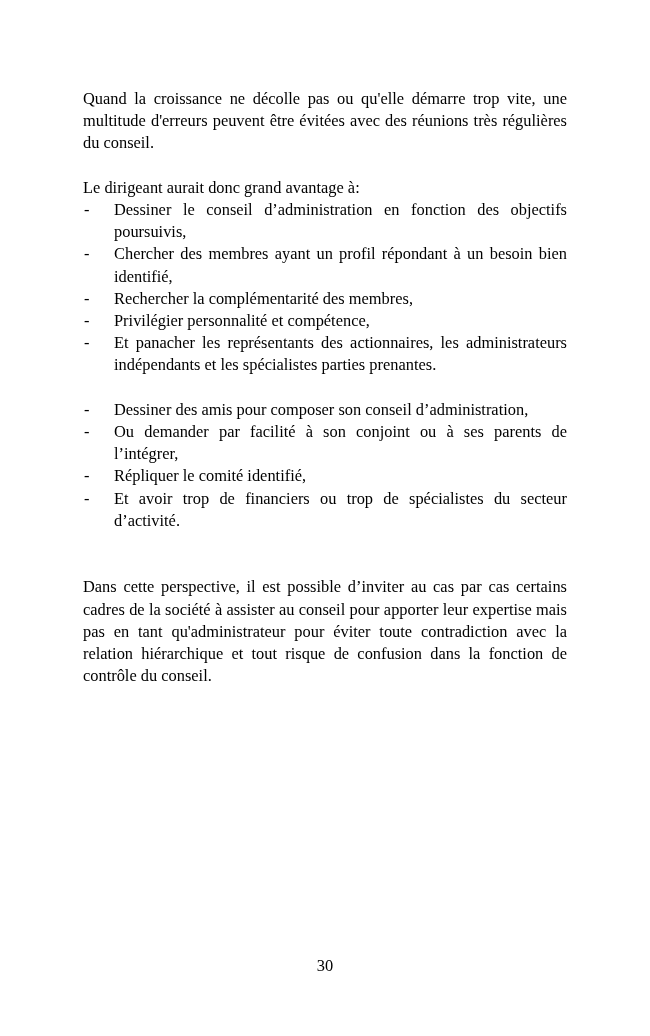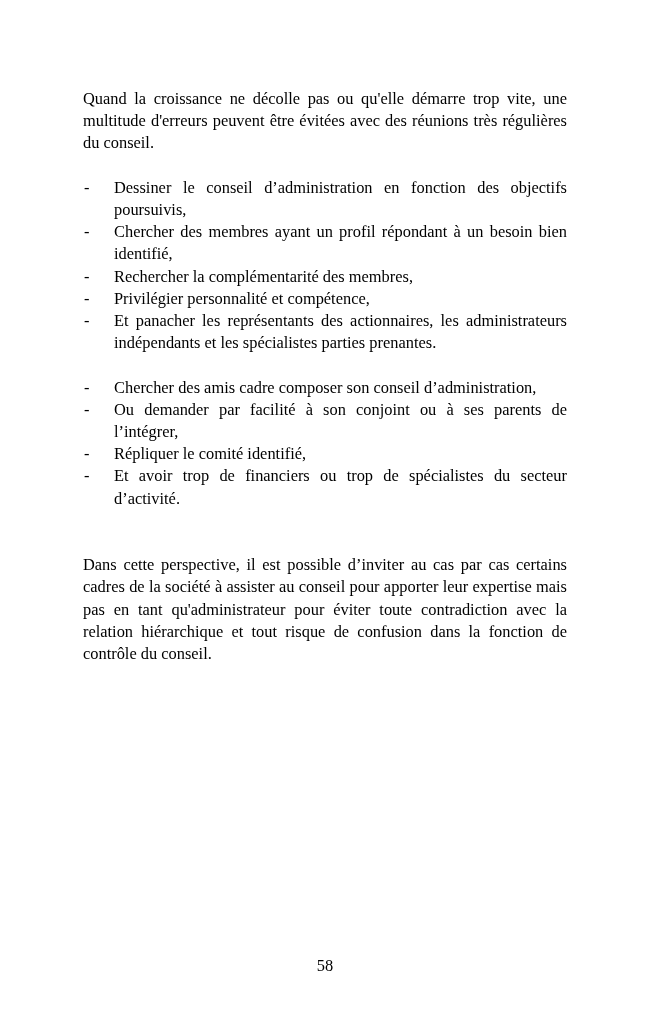--- a/index.html
+++ b/index.html
@@ -76,20 +76,21 @@
 <body>
 
 <div class="page">
 
   <div class="content">
 
     <p class="para">Quand la croissance ne décolle pas ou qu'elle démarre trop vite, une multitude d'erreurs peuvent être évitées avec des réunions très régulières du conseil.</p>
 
     <div class="gap"></div>
 
+    <p class="para">Le dirigeant aurait donc grand avantage à:</p>
 
     <ul class="dash-list">
       <li>
         <span class="dash">-</span>
         <span class="txt">Dessiner le conseil d’administration en fonction des objectifs poursuivis,</span>
       </li>
       <li>
         <span class="dash">-</span>
         <span class="txt">Chercher des membres ayant un profil répondant à un besoin bien  identifié,</span>
       </li>
@@ -106,21 +107,21 @@
         <span class="txt">Et panacher les représentants des actionnaires, les administrateurs indépendants et les spécialistes parties prenantes.</span>
       </li>
     </ul>
 
     <div class="gap"></div>
 
 
     <ul class="dash-list">
       <li>
         <span class="dash">-</span>
-        <span class="txt">Chercher des amis cadre composer son conseil d’administration,</span>
+        <span class="txt">Dessiner des amis pour composer son conseil d’administration,</span>
       </li>
       <li>
         <span class="dash">-</span>
         <span class="txt">Ou demander par facilité à son conjoint ou à ses parents de l’intégrer,</span>
       </li>
       <li>
         <span class="dash">-</span>
         <span class="txt">Répliquer le comité identifié,</span>
       </li>
       <li>
@@ -134,15 +135,15 @@
 
     <div class="gap"></div>
 
     <p class="para">Dans cette perspective, il est possible d’inviter au cas par cas certains cadres de la société à assister au conseil pour apporter leur expertise mais pas en tant qu'administrateur pour éviter toute contradiction avec la relation hiérarchique et tout risque de confusion dans la fonction de contrôle du conseil.</p>
 
     <div class="gap"></div>
 
 
   </div>
 
-  <div class="page-number">58</div>
+  <div class="page-number">30</div>
 
 </div>
 
 </body></html>

